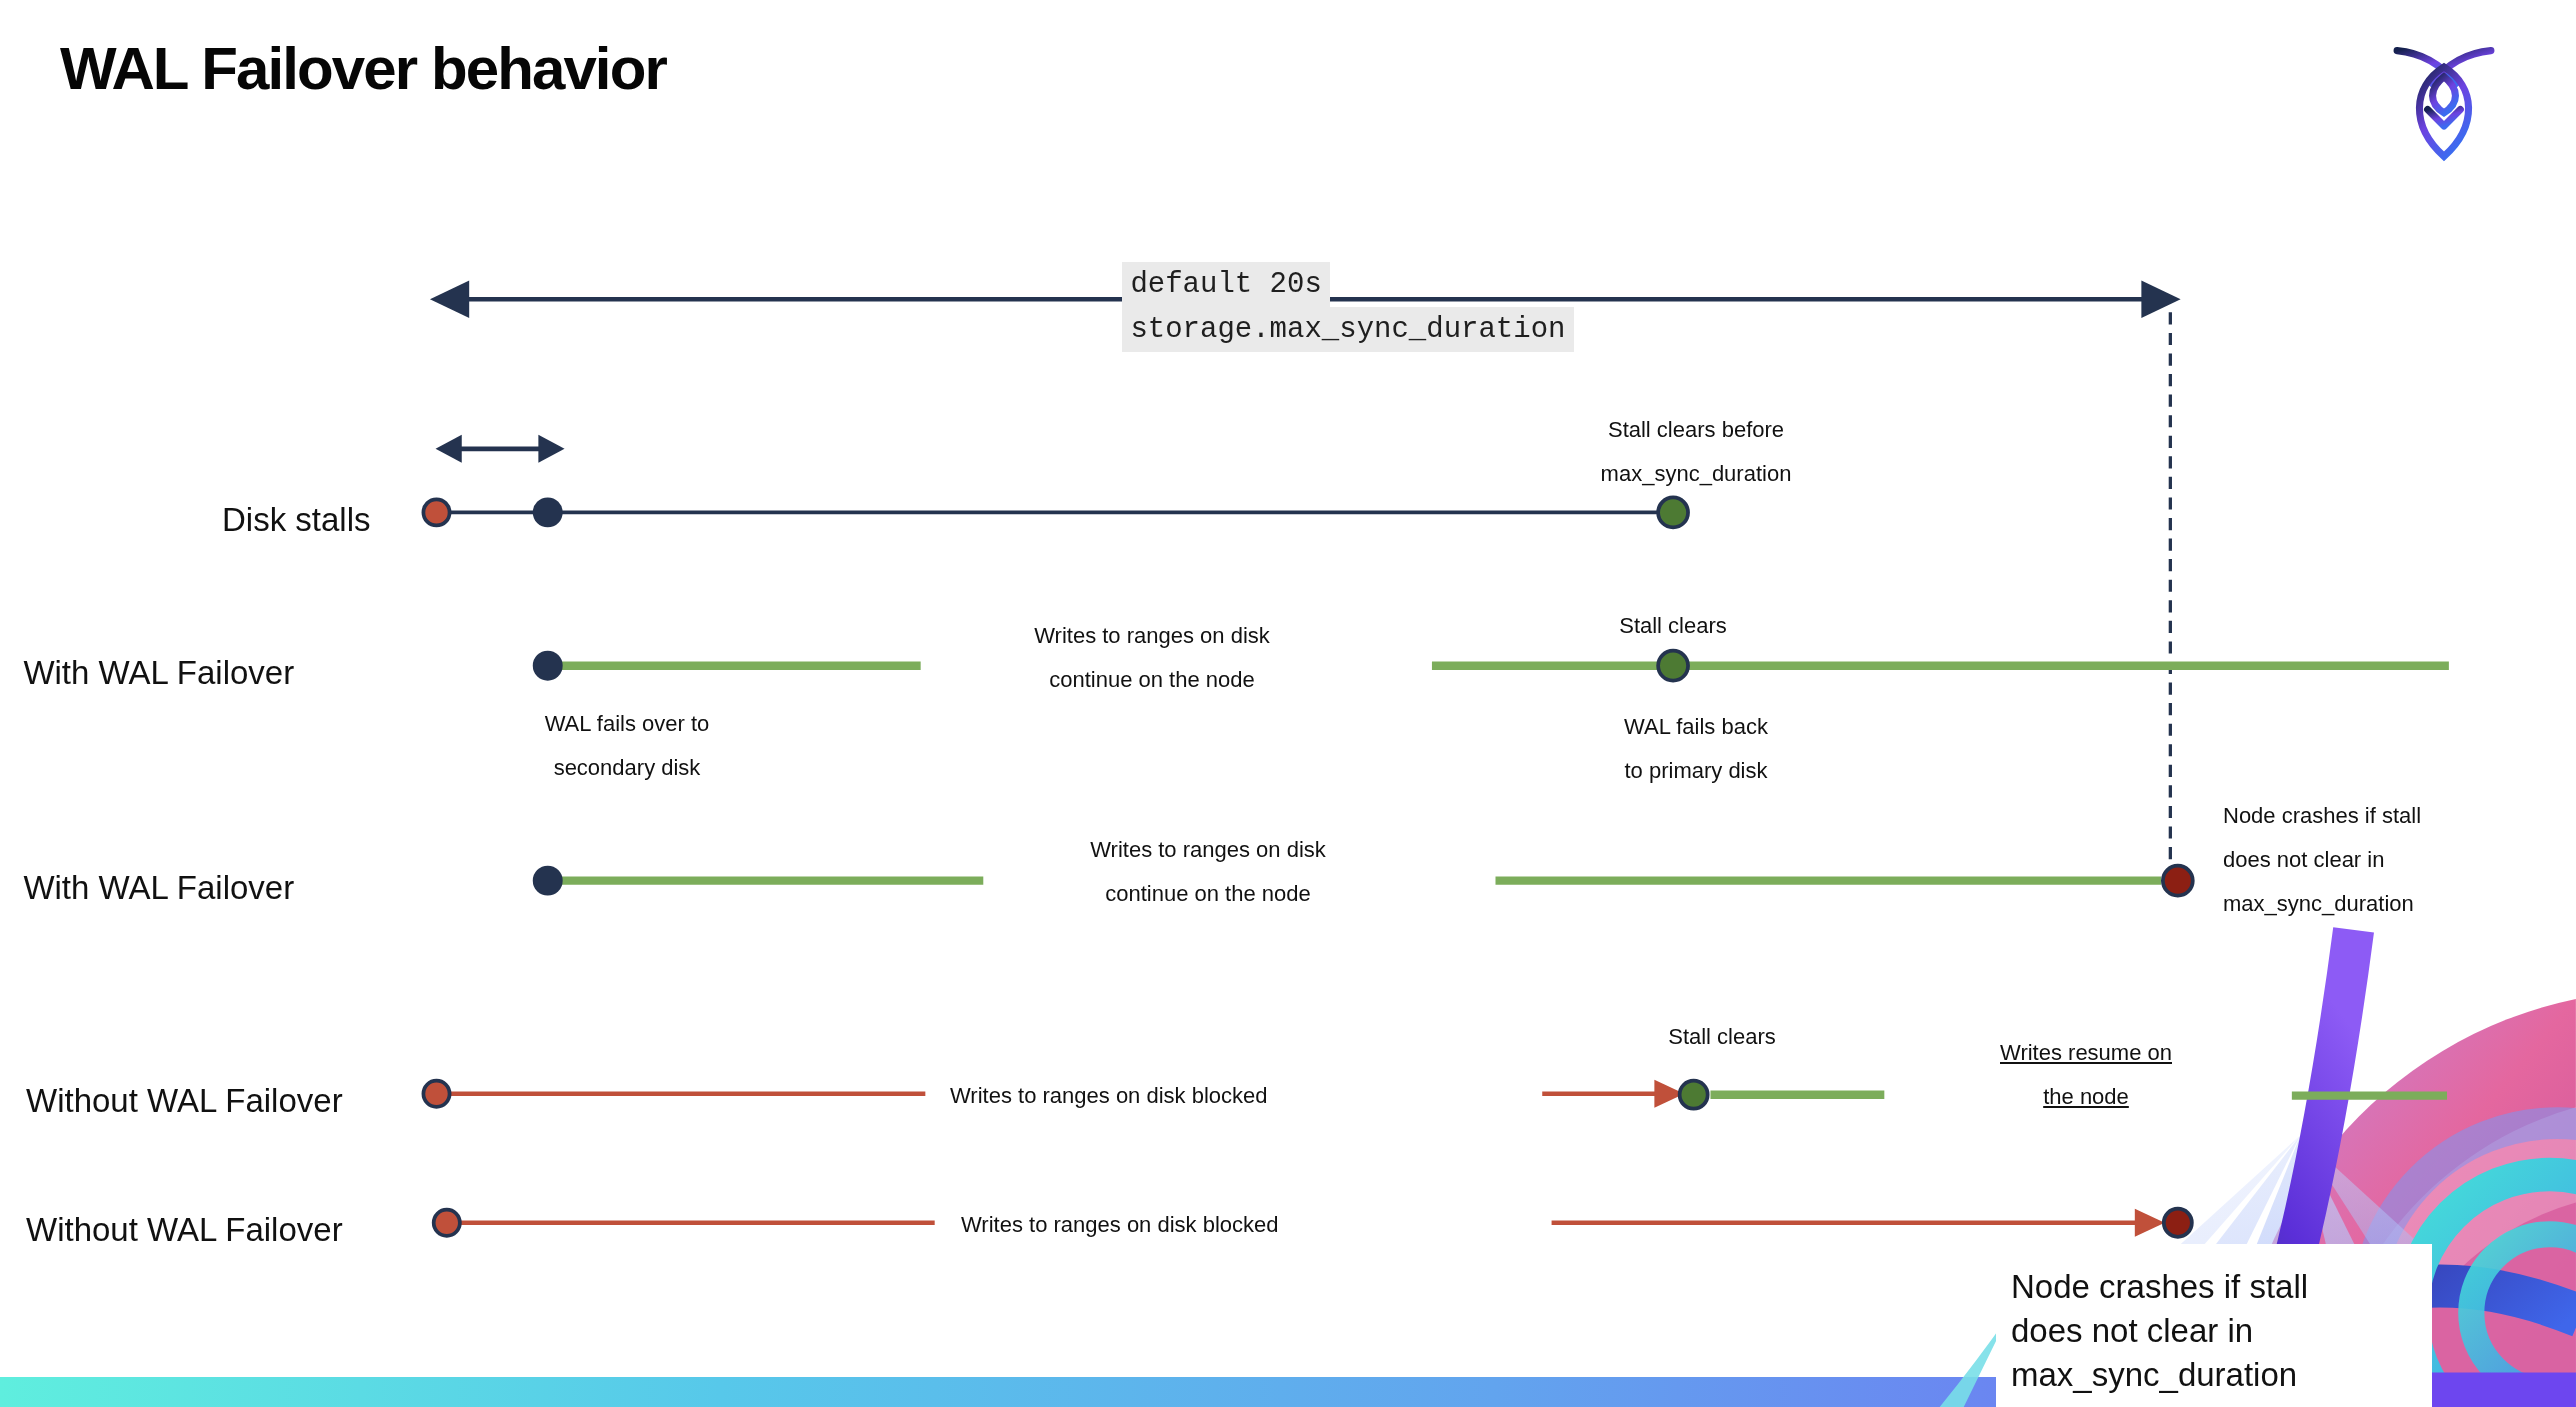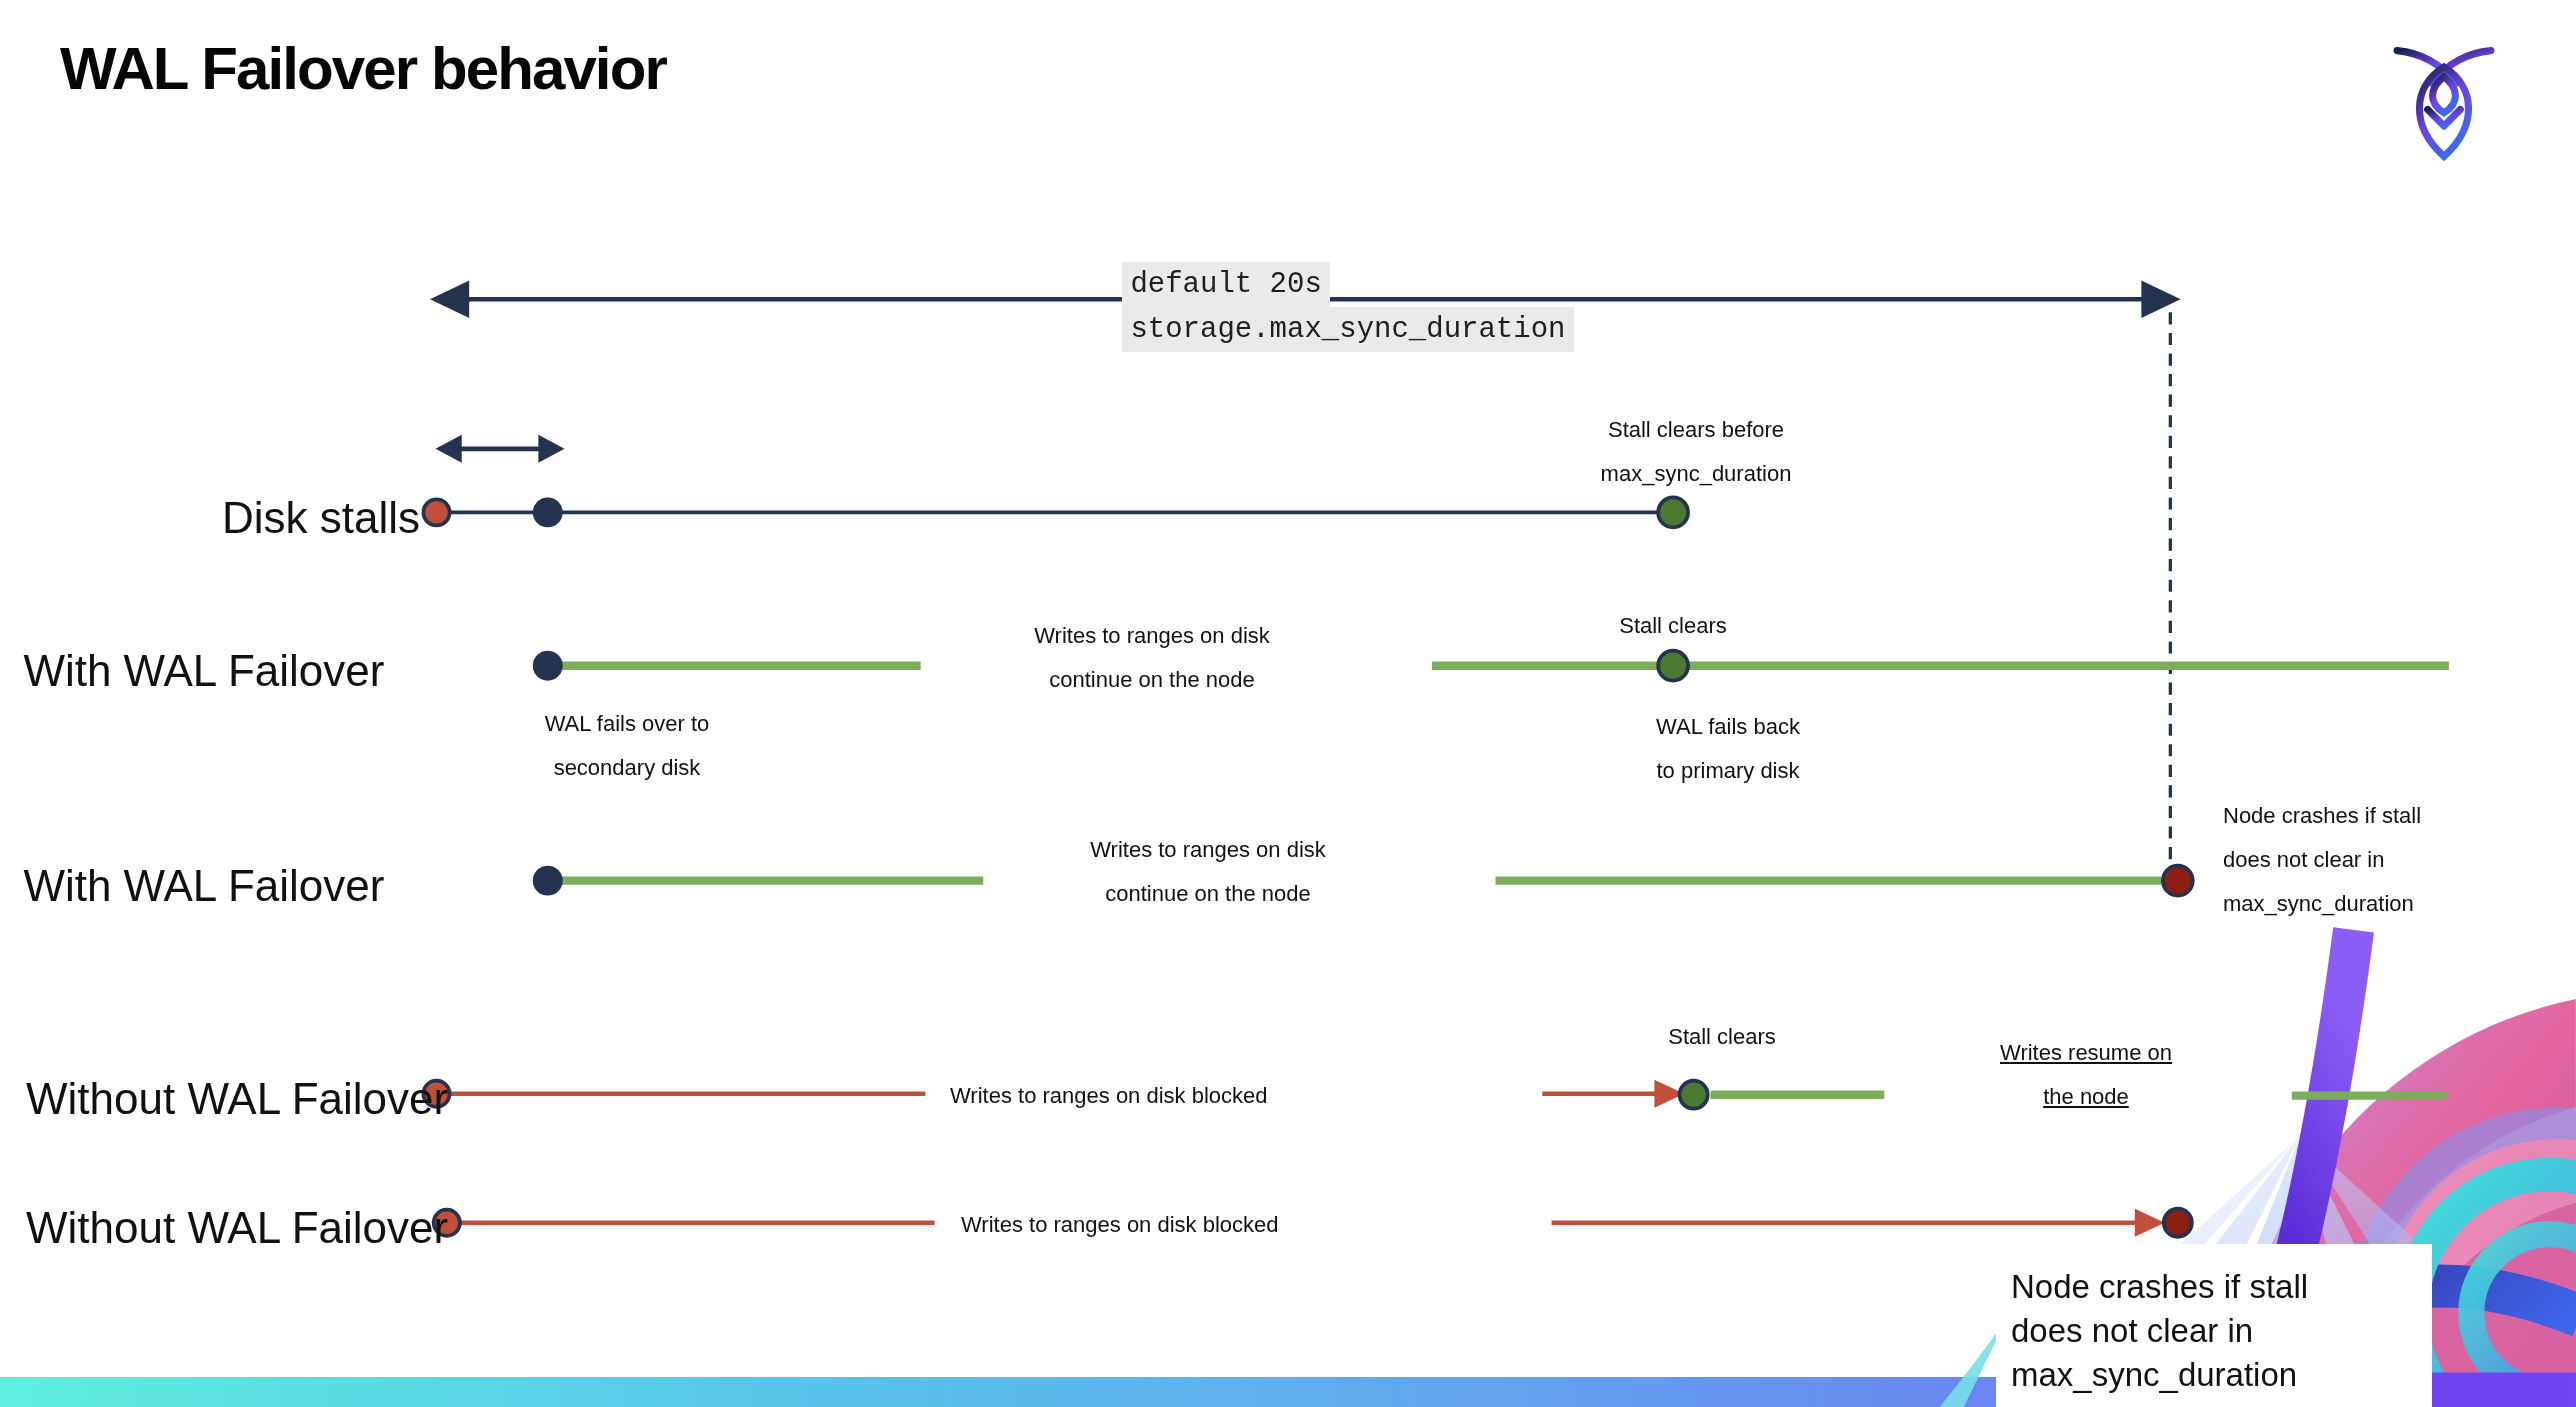--- a/index.html
+++ b/index.html
@@ -15,21 +15,21 @@
   .mono{
     font-family:"Liberation Mono","DejaVu Sans Mono",monospace;
     font-size:29px;color:#1f1f1f;line-height:41px;white-space:nowrap;
   }
   .mono span{background:#eaeaea;padding:1.9px 8.4px;display:inline-block;}
   .note{
     font-size:22px;line-height:44px;color:#111;white-space:pre-line;text-align:center;
     transform:translateX(-50%);
   }
   .note-left{transform:none;text-align:left;}
-  .rowlabel{font-size:44px;color:#111;white-space:nowrap;}
+  .rowlabel{font-size:33px;color:#111;white-space:nowrap;margin-top:8px;}
   .whitebox{
     left:1996px;top:1244px;width:436px;height:164px;background:#ffffff;z-index:4;
   }
   .whitebox .txt{
     position:absolute;left:15px;top:20.6px;font-size:33px;line-height:44px;color:#111;
     white-space:pre-line;text-align:left;
   }
   #artwork{right:0;bottom:0;width:654px;height:495px;z-index:1;}
   #bottombar{
     left:0;bottom:0;width:2576px;height:31px;z-index:0;
@@ -169,21 +169,21 @@
   <div class="abs textlayer rowlabel" style="left:26px;top:1203px;">Without WAL Failover</div>
 
   <div class="abs textlayer note" style="left:1696px;top:408px;">Stall clears before
 max_sync_duration</div>
 
   <div class="abs textlayer note" style="left:627px;top:702px;">WAL fails over to
 secondary disk</div>
   <div class="abs textlayer note" style="left:1152px;top:614px;">Writes to ranges on disk
 continue on the node</div>
   <div class="abs textlayer note" style="left:1673px;top:604px;">Stall clears</div>
-  <div class="abs textlayer note" style="left:1696px;top:705px;margin-left:32px;">WAL fails  back
+  <div class="abs textlayer note" style="left:1696px;top:705px;">WAL fails  back
 to primary disk</div>
 
   <div class="abs textlayer note" style="left:1208px;top:828px;">Writes to ranges on disk
 continue on the node</div>
   <div class="abs textlayer note note-left" style="left:2223px;top:794px;">Node crashes if stall
 does not clear in
 max_sync_duration</div>
 
   <div class="abs textlayer note note-left" style="left:950px;top:1074px;">Writes to ranges on disk  blocked</div>
   <div class="abs textlayer note" style="left:1722px;top:1015px;">Stall clears</div>

